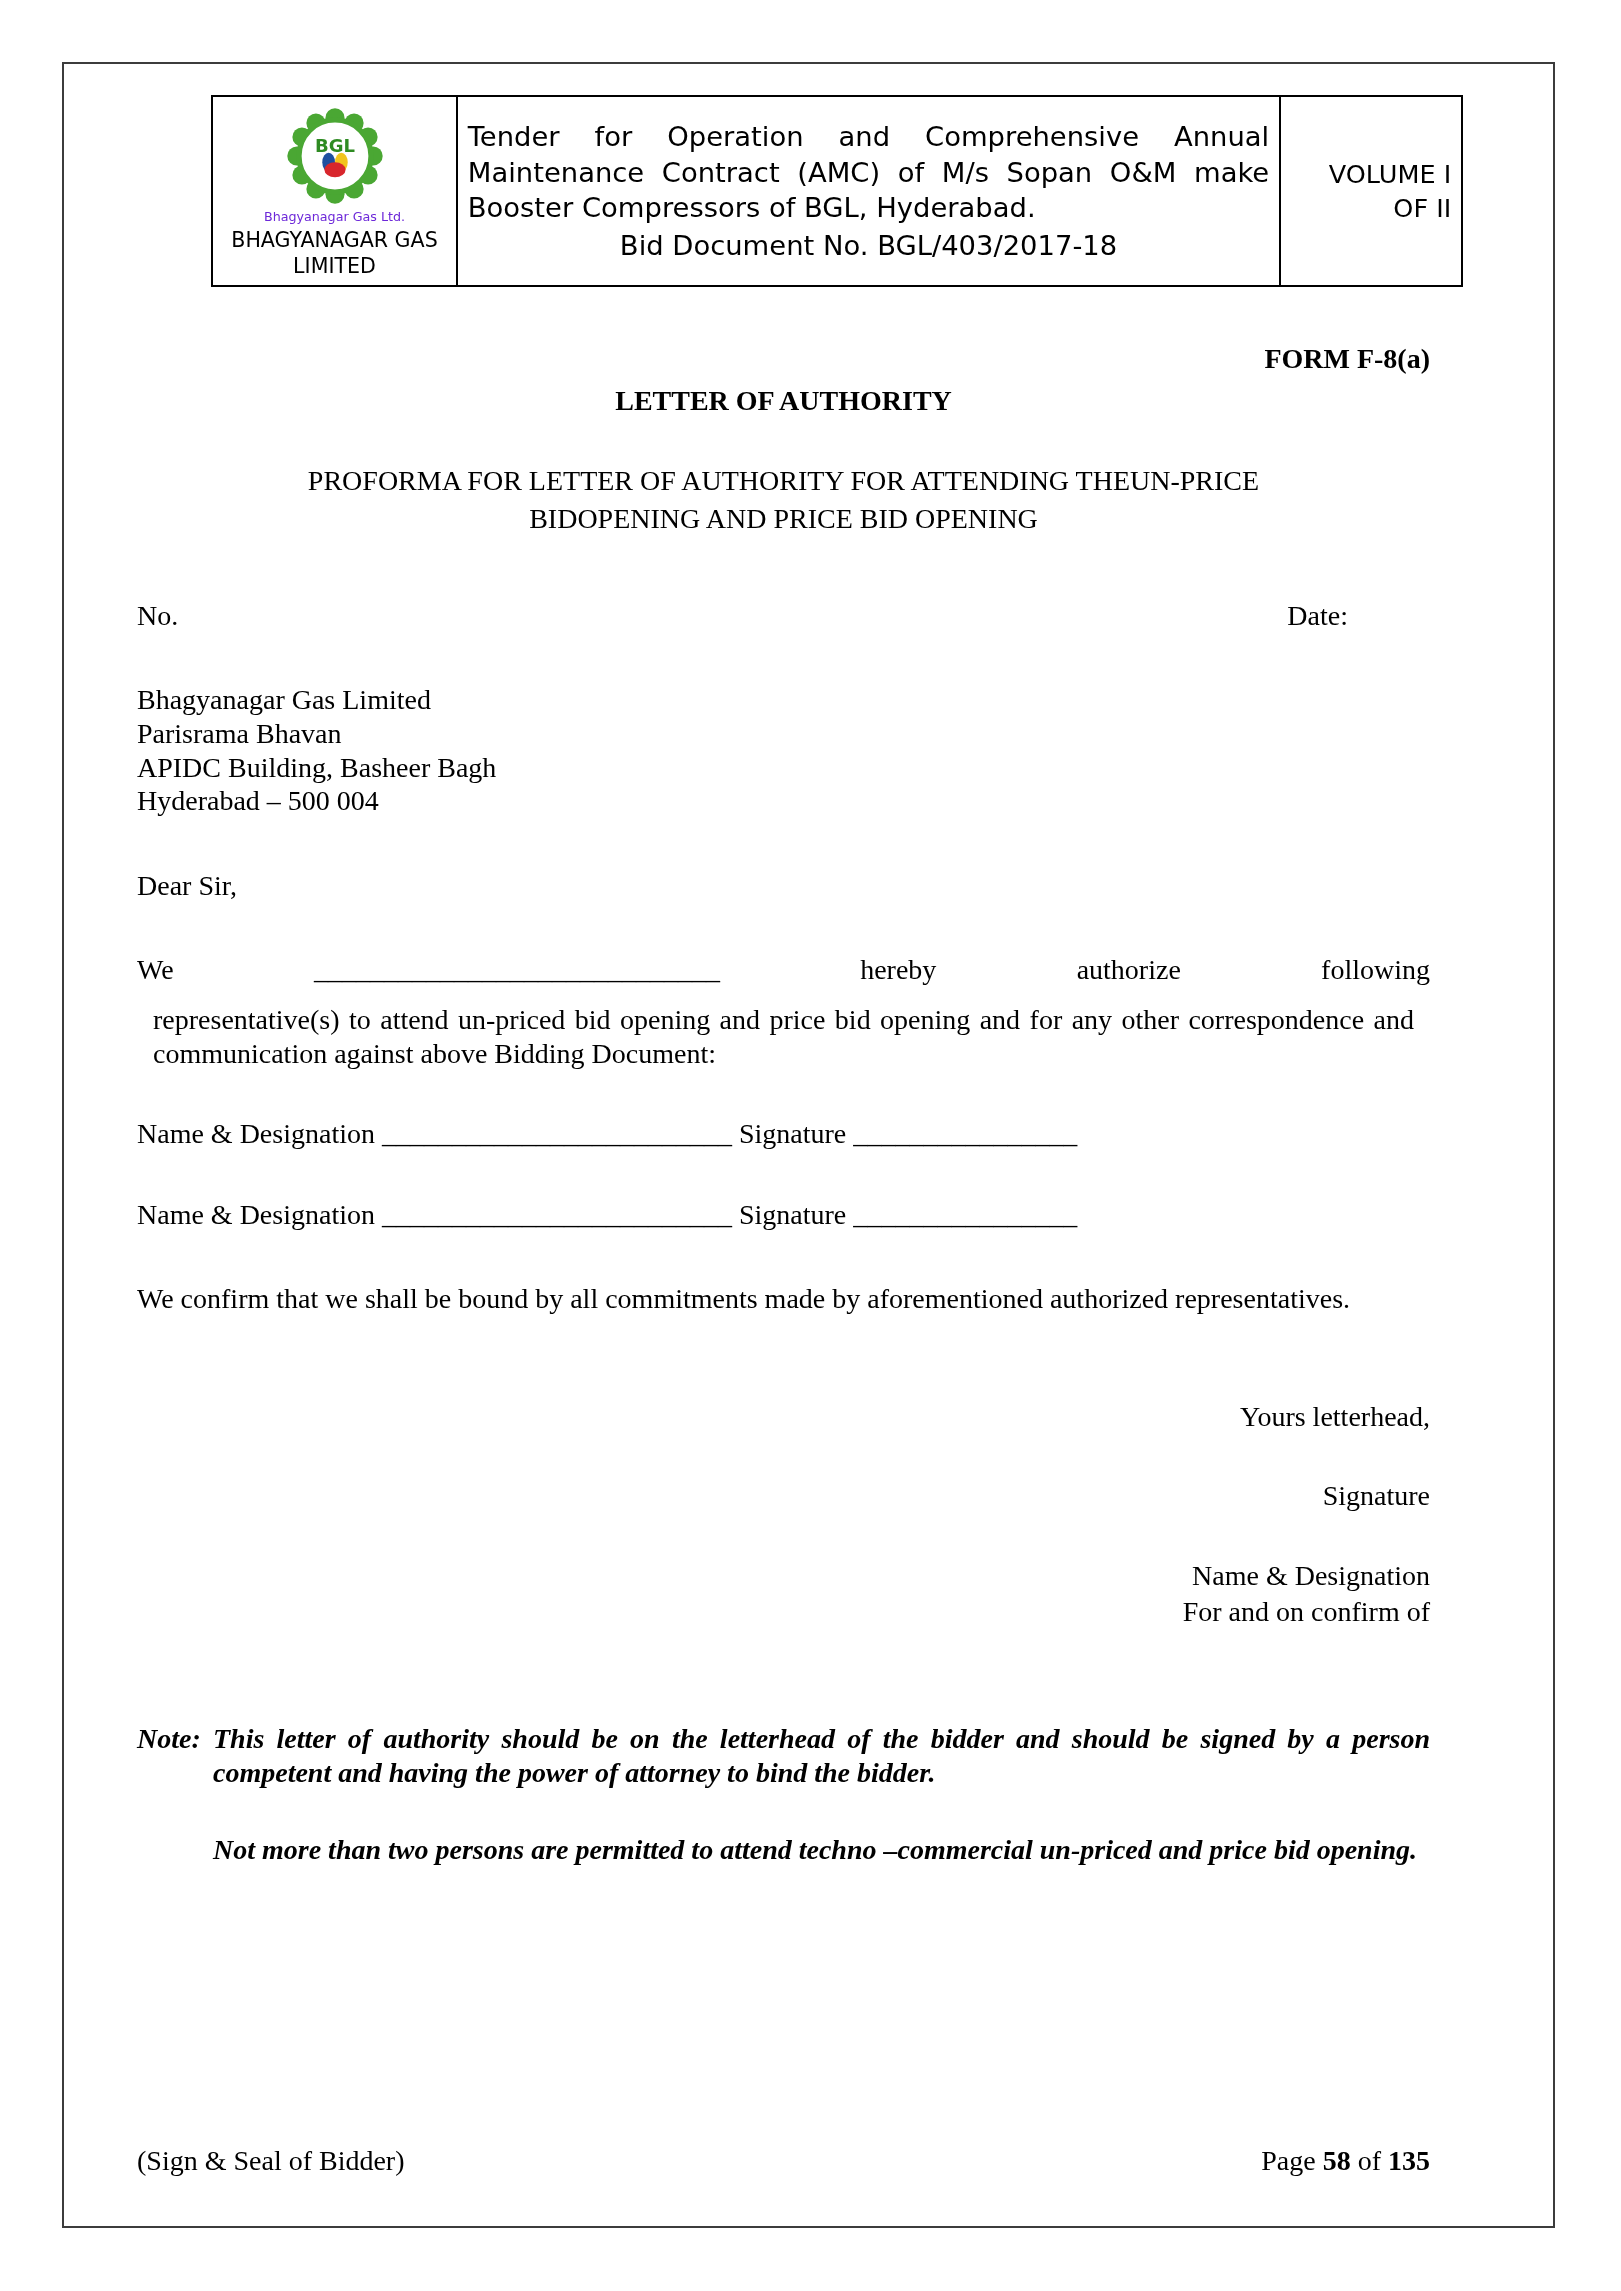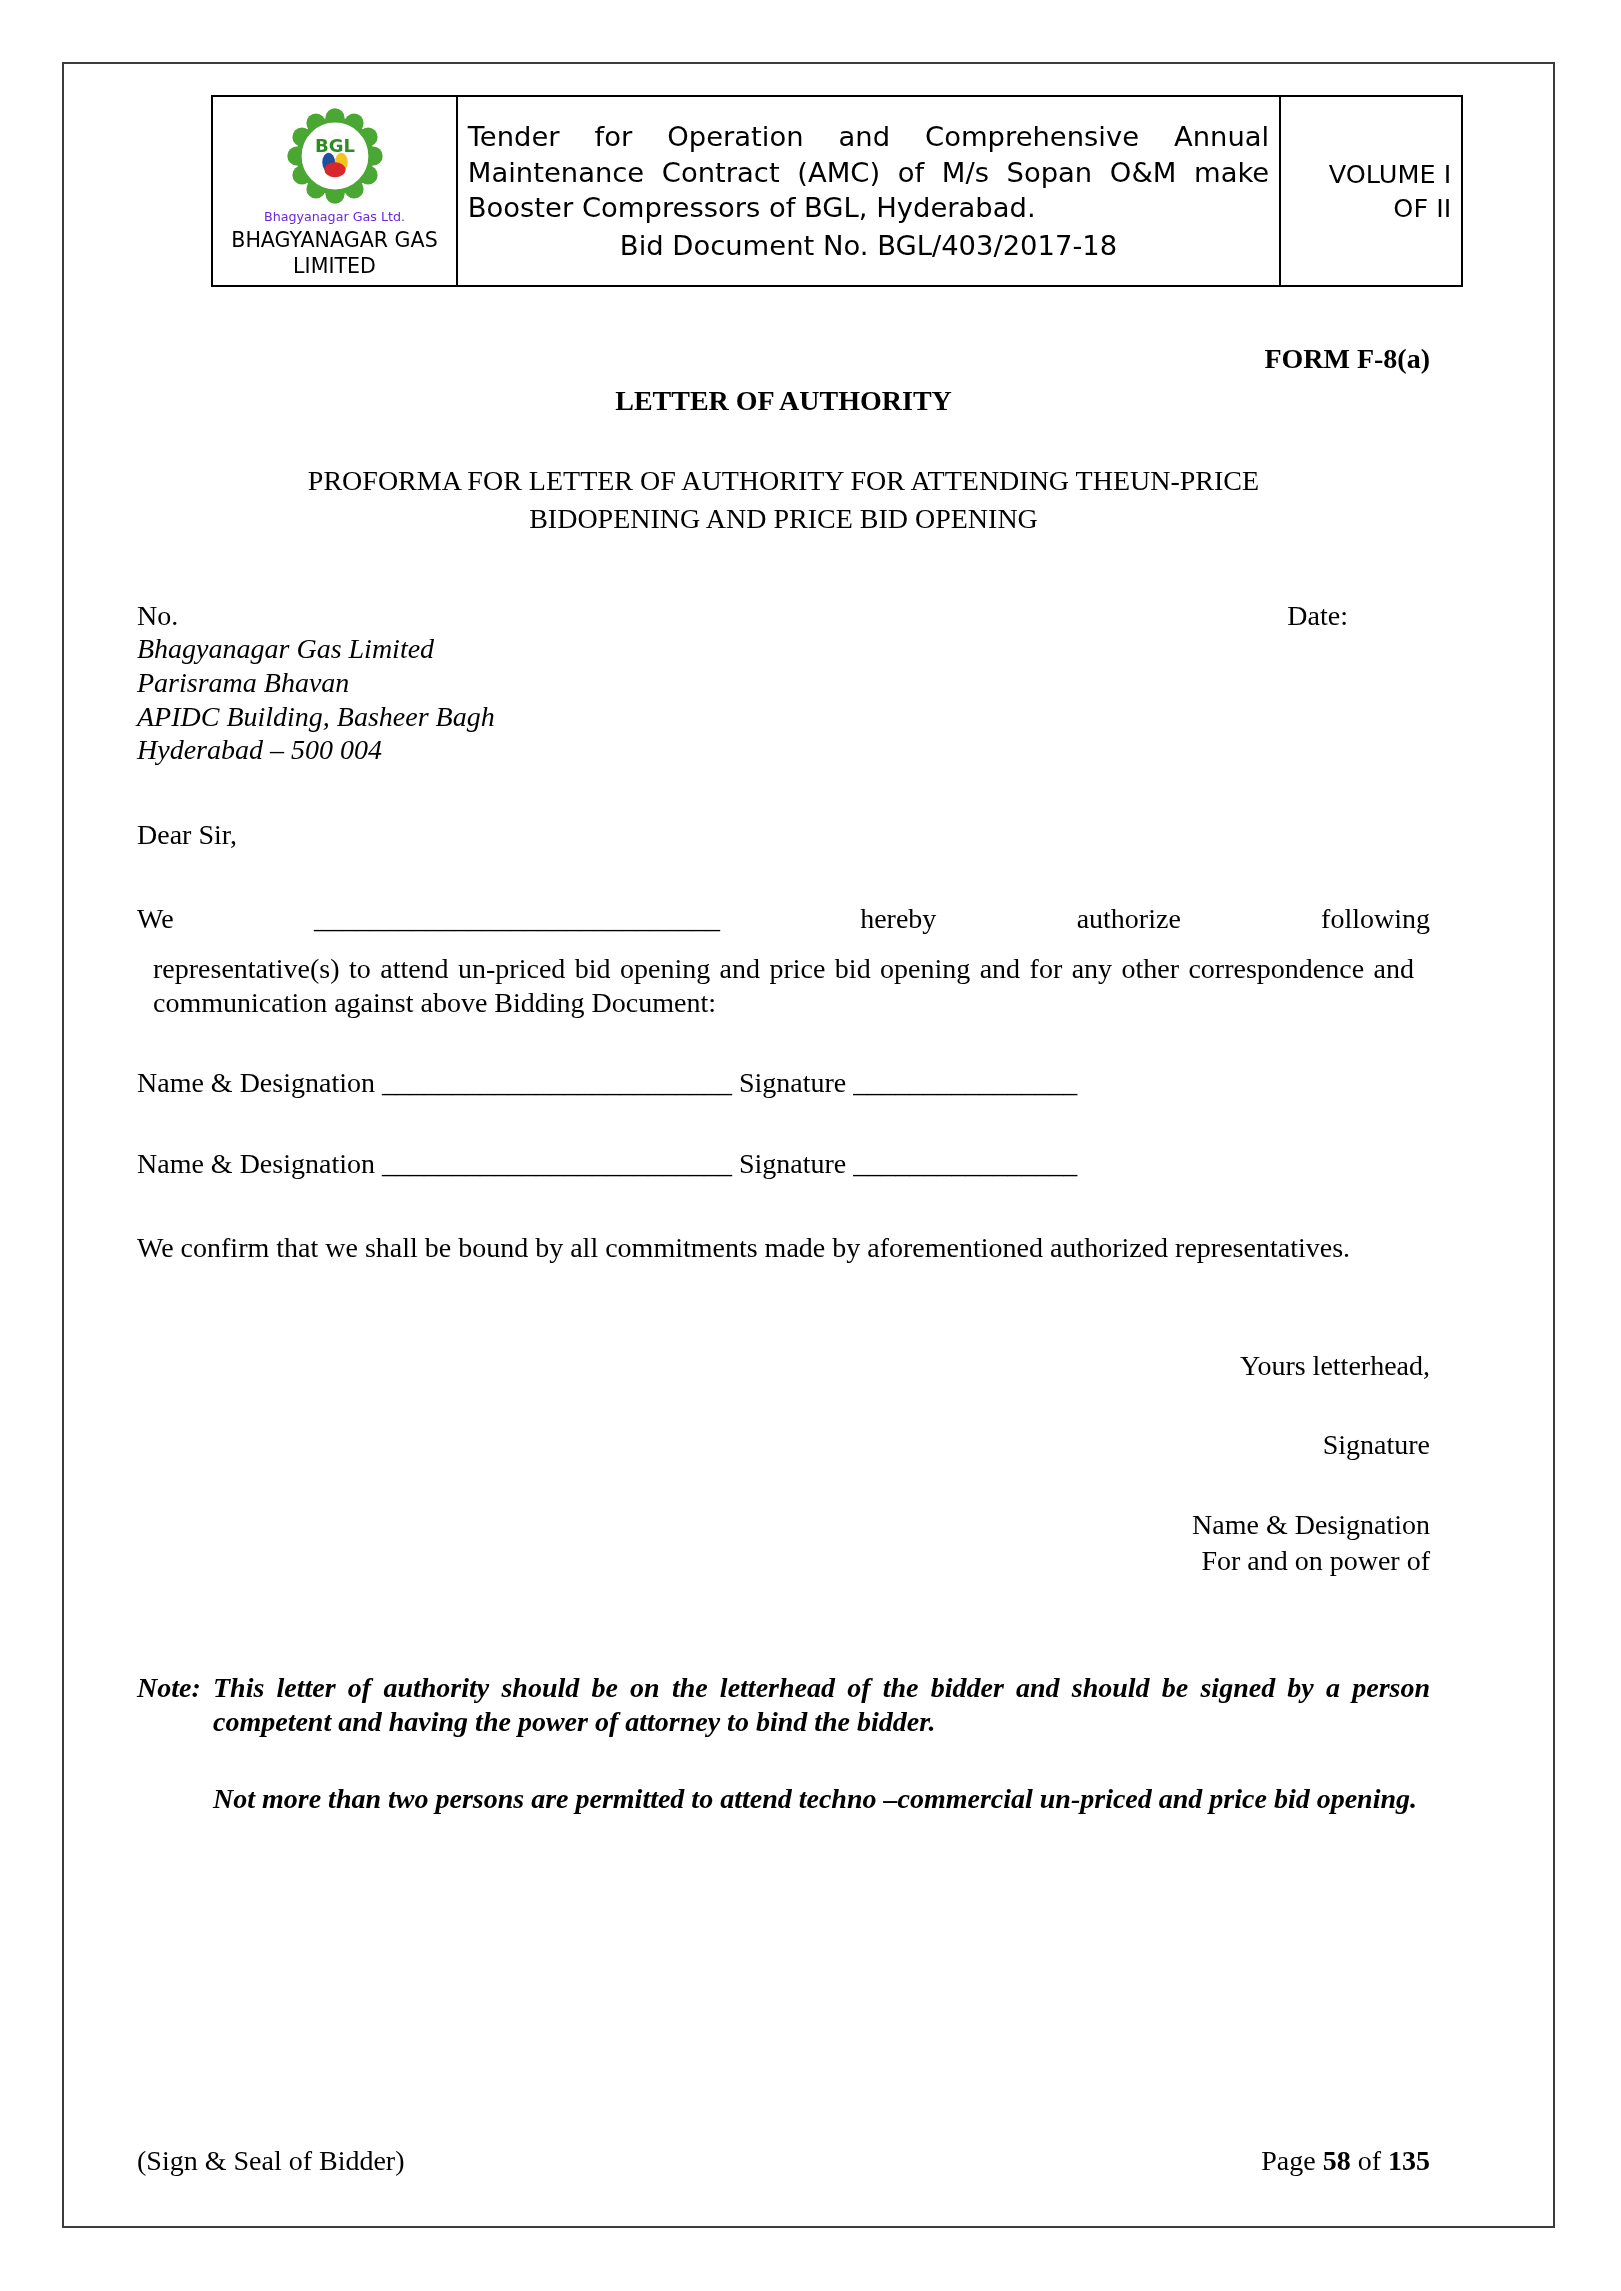--- a/index.html
+++ b/index.html
@@ -43,21 +43,21 @@
   .content {
     padding: 0 123px 0 73px;
     font-size: 28px;
     line-height: 1.2;
   }
   .form-no { margin-top: 55px; text-align: right; font-weight: bold; }
   .doc-title { margin-top: 7.8px; text-align: center; font-weight: bold; }
   .subtitle { margin-top: 45px; text-align: center; line-height: 1.35; }
   .no-date { margin-top: 61px; display: flex; justify-content: space-between; }
   .date-label { margin-right: 82px; }
-  .address { line-height: 1.2; font-style: italic; }
+  .address { margin-top: 51px; line-height: 1.2; }
   .salutation { margin-top: 51px; }
   .auth-line1 { margin-top: 51px; display: flex; justify-content: space-between; }
   .auth-rest { margin: 16px; text-align: justify; }
   .fill-row { margin-top: 47px; white-space: nowrap; }
   .confirm { margin-top: 51px; text-align: justify; }
   .right-block { text-align: right; }
   .faithfully { margin-top: 84px; }
   .sig { margin-top: 45px; }
   .closing-name { margin-top: 47px; }
   .behalf { margin-top: 2px; }
@@ -169,21 +169,21 @@
         <span>_________________________</span>
         <span>Signature</span>
         <span>________________</span>
       </div>
 
       <p class="confirm">We confirm that we shall be bound by all commitments made by aforementioned authorized representatives.</p>
 
       <div class="right-block faithfully">Yours letterhead,</div>
       <div class="right-block sig">Signature</div>
       <div class="right-block closing-name">Name &amp; Designation</div>
-      <div class="right-block behalf">For and on power of</div>
+      <div class="right-block behalf">For and on confirm of</div>
 
       <div class="note-row">
         <span class="note-label">Note:</span>
         <span class="note-text">This letter of authority should be on the letterhead of the bidder and should be signed by a person competent and having the power of attorney to bind the bidder.</span>
       </div>
       <p class="note2">Not more than two persons are permitted to attend techno –commercial un-priced and price bid opening.</p>
 
     </div>
 
     <div class="footer">

